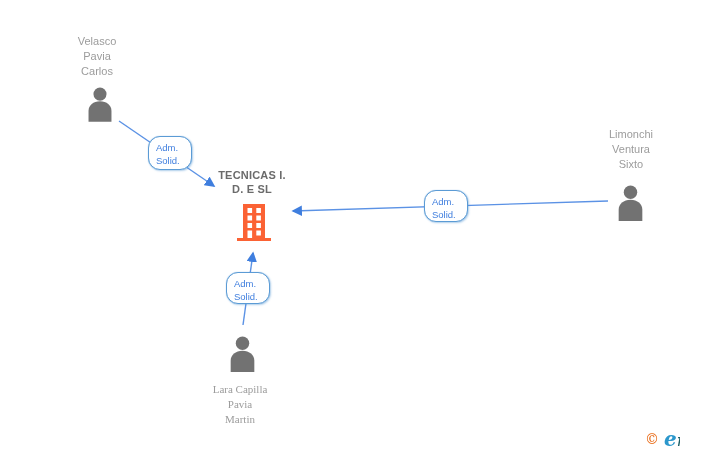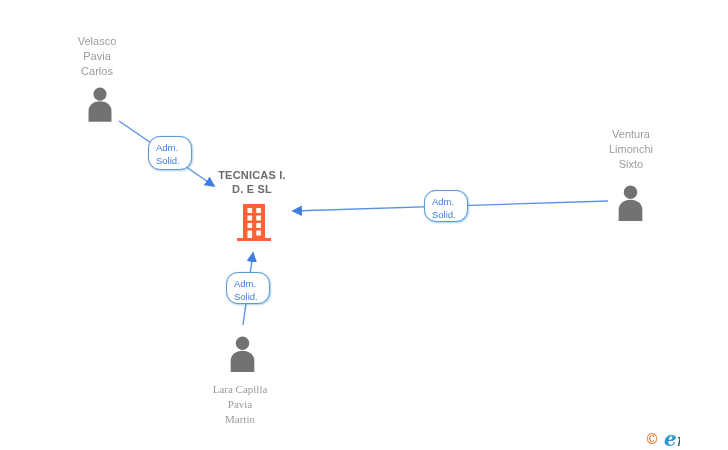--- a/index.html
+++ b/index.html
@@ -62,22 +62,22 @@
     <div>Velasco</div>
     <div>Pavia</div>
     <div>Carlos</div>
   </div>
   <svg class="icon icon-velasco" width="32" height="35" viewBox="0 0 24 26">
     <circle cx="12" cy="5.2" r="4.9" fill="#727272"></circle>
     <path d="M12,10.6 C7,10.6 3.4,13.7 3.4,17.8 L3.4,26 L20.6,26 L20.6,17.8 C20.6,13.7 17,10.6 12,10.6 Z" fill="#727272"></path>
   </svg>
 
   <div class="person-label label-limonchi">
+    <div>Limonchi</div>
     <div>Ventura</div>
-    <div>Limonchi</div>
     <div>Sixto</div>
   </div>
   <svg class="icon icon-limonchi" width="33" height="36" viewBox="0 0 24 26">
     <circle cx="12" cy="5.2" r="4.9" fill="#727272"></circle>
     <path d="M12,10.6 C7,10.6 3.4,13.7 3.4,17.8 L3.4,26 L20.6,26 L20.6,17.8 C20.6,13.7 17,10.6 12,10.6 Z" fill="#727272"></path>
   </svg>
 
   <svg class="icon icon-lara" width="33" height="36" viewBox="0 0 24 26">
     <circle cx="12" cy="5.2" r="4.9" fill="#727272"></circle>
     <path d="M12,10.6 C7,10.6 3.4,13.7 3.4,17.8 L3.4,26 L20.6,26 L20.6,17.8 C20.6,13.7 17,10.6 12,10.6 Z" fill="#727272"></path>

